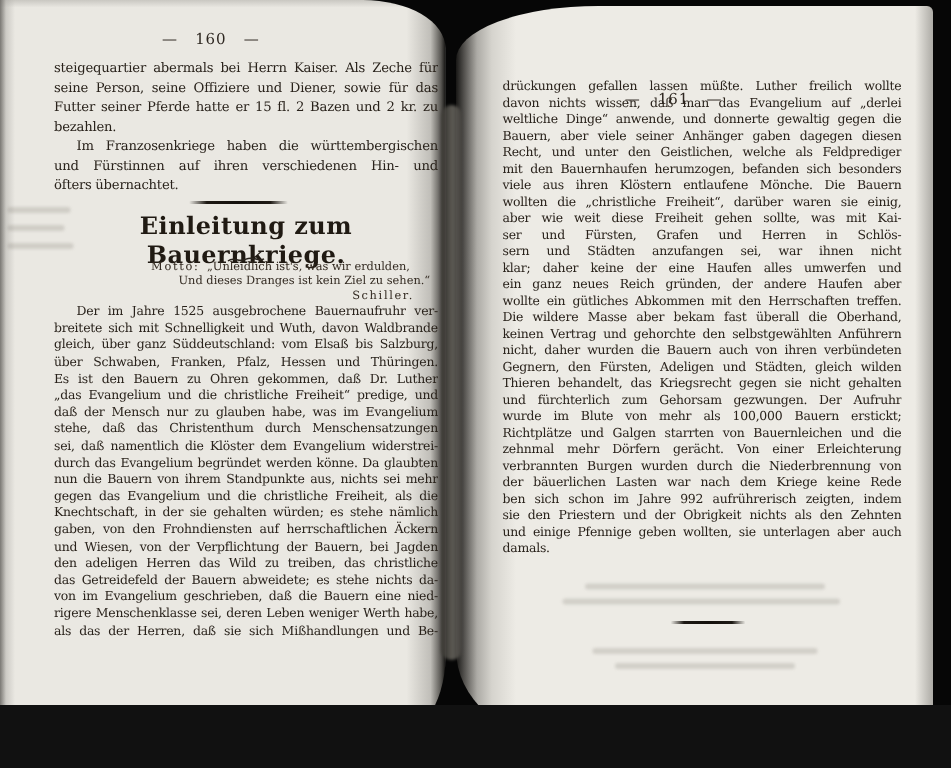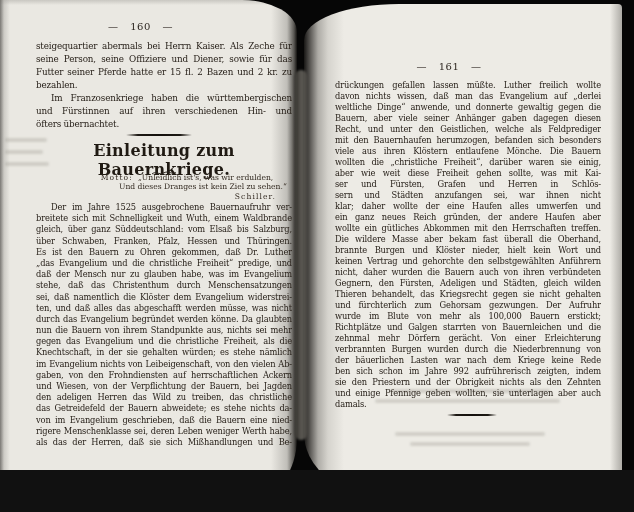--- a/index.html
+++ b/index.html
@@ -42,21 +42,21 @@
   .lines{position:absolute;width:100%;}
   .line{overflow:hidden;text-align:justify;text-align-last:justify;letter-spacing:-.15px;
     word-spacing:-.2px;box-sizing:border-box;}
   .line.end{text-align-last:left;}
   .line.indent{padding-left:15px;}
 
   #left-intro{top:40px;}
   #left-intro .line{height:13px;line-height:13px;font-size:8.8px;}
   #left-body{top:202px;}
   #left-body .line{height:11.2px;line-height:11.2px;font-size:8.3px;}
-  #right-body{top:48px;margin-top:28px;}
+  #right-body{top:48px;}
   #right-body .line{height:11px;line-height:11px;font-size:8.3px;}
 
   .rule{position:absolute;height:2px;border-radius:1px;
     background:linear-gradient(90deg, rgba(26,22,18,0) 0%, #1d1914 18%, #14100c 50%, #1d1914 82%, rgba(26,22,18,0) 100%);}
   #rule-left{top:134px;left:90px;width:66px;}
   #rule-right{top:410px;left:112px;width:50px;}
 
   .heading{position:absolute;top:141px;width:100%;text-align:center;font-weight:bold;
     font-size:16px;letter-spacing:.3px;color:#201a13;}
   .flourish{position:absolute;top:161px;left:0;width:100%;text-align:center;}
@@ -106,34 +106,32 @@
       <div class="motto">
         <div class="motto-l1">
           <span class="motto-label">Motto:</span><span>„Unleidlich ist's, was wir erdulden,</span>
         </div>
         <div class="motto-l2">Und dieses Dranges ist kein Ziel zu sehen.“</div>
         <div class="motto-attr">Schiller.</div>
       </div>
 
       <div class="lines" id="left-body">
           <div class="line indent">Der im Jahre 1525 ausgebrochene Bauernaufruhr ver-</div>
-          <div class="line">breitete sich mit Schnelligkeit und Wuth, einem Waldbrande</div>
+          <div class="line">breitete sich mit Schnelligkeit und Wuth, davon Waldbrande</div>
           <div class="line">gleich, über ganz Süddeutschland: vom Elsaß bis Salzburg,</div>
           <div class="line">über Schwaben, Franken, Pfalz, Hessen und Thüringen.</div>
           <div class="line">Es ist den Bauern zu Ohren gekommen, daß Dr. Luther</div>
           <div class="line">„das Evangelium und die christliche Freiheit“ predige, und</div>
           <div class="line">daß der Mensch nur zu glauben habe, was im Evangelium</div>
           <div class="line">stehe, daß das Christenthum durch Menschensatzungen gefälscht</div>
           <div class="line">sei, daß namentlich die Klöster dem Evangelium widerstrei-</div>
-          <div class="line">ten, und daß alles das abgeschafft werden müsse, was nicht</div>
           <div class="line">durch das Evangelium begründet werden könne. Da glaubten</div>
           <div class="line">nun die Bauern von ihrem Standpunkte aus, nichts sei mehr</div>
           <div class="line">gegen das Evangelium und die christliche Freiheit, als die</div>
           <div class="line">Knechtschaft, in der sie gehalten würden; es stehe nämlich</div>
-          <div class="line">im Evangelium nichts von Leibeigenschaft, von den vielen Ab-</div>
           <div class="line">gaben, von den Frohndiensten auf herrschaftlichen Äckern</div>
           <div class="line">und Wiesen, von der Verpflichtung der Bauern, bei Jagden</div>
           <div class="line">den adeligen Herren das Wild zu treiben, das christliche</div>
           <div class="line">das Getreidefeld der Bauern abweidete; es stehe nichts da-</div>
           <div class="line">von im Evangelium geschrieben, daß die Bauern eine nied-</div>
           <div class="line">rigere Menschenklasse sei, deren Leben weniger Werth habe,</div>
           <div class="line">als das der Herren, daß sie sich Mißhandlungen und Be-</div>
         </div>
     </div>
   </div>
@@ -147,25 +145,24 @@
           <div class="line">davon nichts wissen, daß man das Evangelium auf „derlei</div>
           <div class="line">weltliche Dinge“ anwende, und donnerte gewaltig gegen die</div>
           <div class="line">Bauern, aber viele seiner Anhänger gaben dagegen diesen</div>
           <div class="line">Recht, und unter den Geistlichen, welche als Feldprediger</div>
           <div class="line">mit den Bauernhaufen herumzogen, befanden sich besonders</div>
           <div class="line">viele aus ihren Klöstern entlaufene Mönche. Die Bauern</div>
           <div class="line">wollten die „christliche Freiheit“, darüber waren sie einig,</div>
           <div class="line">aber wie weit diese Freiheit gehen sollte, was mit Kai-</div>
           <div class="line">ser und Fürsten, Grafen und Herren in Schlös-</div>
           <div class="line">sern und Städten anzufangen sei, war ihnen nicht</div>
-          <div class="line">klar; daher wollte der eine Haufen alles umwerfen und</div>
+          <div class="line">klar; daher keine der eine Haufen alles umwerfen und</div>
           <div class="line">ein ganz neues Reich gründen, der andere Haufen aber</div>
           <div class="line">wollte ein gütliches Abkommen mit den Herrschaften treffen.</div>
           <div class="line">Die wildere Masse aber bekam fast überall die Oberhand,</div>
-          <div class="line">brannte Burgen und Klöster nieder, hielt kein Wort und</div>
           <div class="line">keinen Vertrag und gehorchte den selbstgewählten Anführern</div>
           <div class="line">nicht, daher wurden die Bauern auch von ihren verbündeten</div>
           <div class="line">Gegnern, den Fürsten, Adeligen und Städten, gleich wilden</div>
           <div class="line">Thieren behandelt, das Kriegsrecht gegen sie nicht gehalten</div>
           <div class="line">und fürchterlich zum Gehorsam gezwungen. Der Aufruhr</div>
           <div class="line">wurde im Blute von mehr als 100,000 Bauern erstickt;</div>
           <div class="line">Richtplätze und Galgen starrten von Bauernleichen und die</div>
           <div class="line">zehnmal mehr Dörfern gerächt. Von einer Erleichterung</div>
           <div class="line">verbrannten Burgen wurden durch die Niederbrennung von</div>
           <div class="line">der bäuerlichen Lasten war nach dem Kriege keine Rede</div>

